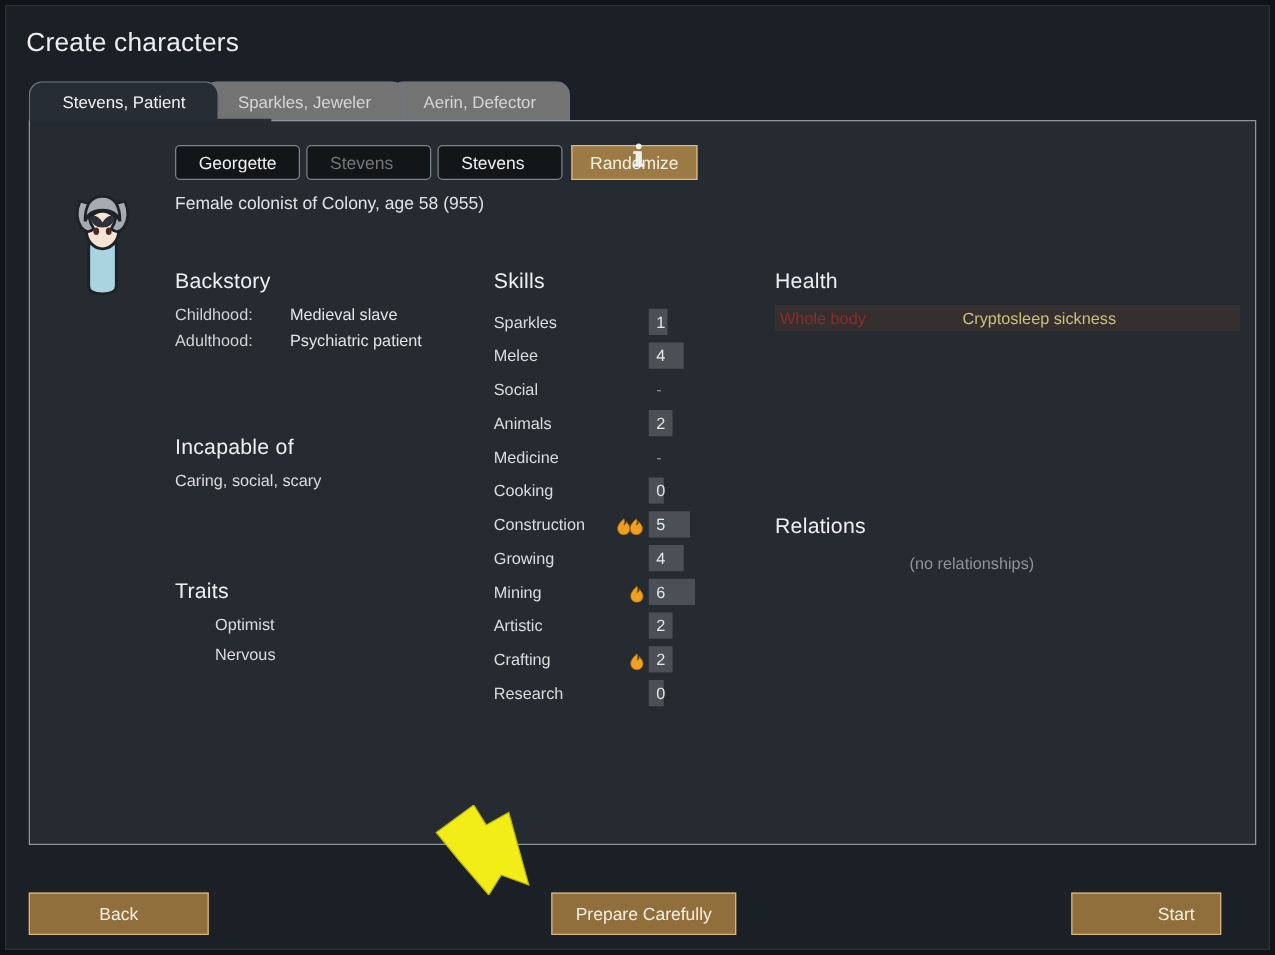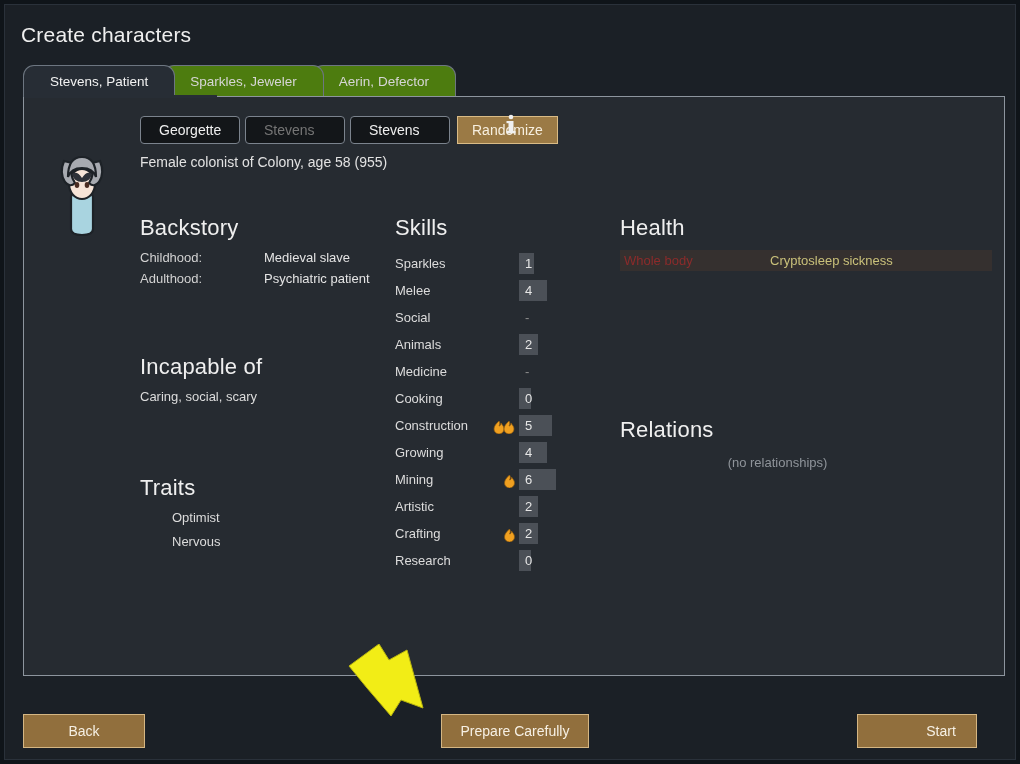--- a/index.html
+++ b/index.html
@@ -55,21 +55,21 @@
     border-top-right-radius: 11px;
     margin-right: -12px;
     position: relative;
     white-space: nowrap;
   }
   .tab.active {
     background: #272d35;
     z-index: 5;
     color: #f2f2f2;
   }
-  .tab.inactive { z-index: 2; background: #4d7c0f; }
+  .tab.inactive { z-index: 2; background: #737373; }
   .tab.inactive.t3 { z-index: 1; }
 
   
   #content-panel {
     position: absolute;
     left: 18px; top: 91px;
     width: 982px; height: 580px;
     background: #262b31;
     border: 1px solid #8d959e;
     z-index: 4;
@@ -137,33 +137,32 @@
     color: #e2e2e2;
   }
 
   
   .col { position: absolute; top: 118px; }
   #col-left   { left: 116px; width: 250px; }
   #col-mid    { left: 371px; width: 230px; }
   #col-right  { left: 596px; width: 375px; }
 
   .section-title {
-    font-size: 22px;
+    font-size: 17px;
     color: #efefef;
     margin-bottom: 9px;
     letter-spacing: .2px;
   }
 
   
   .backstory-row {
     display: flex;
     font-size: 13px;
     color: #d9d9d9;
     margin-bottom: 6px;
-    gap: 32px;
   }
   .backstory-label { width: 92px; color: #d2d2d2; }
   .backstory-value { color: #e4e4e4; }
 
   .plain-line {
     font-size: 13px;
     color: #dcdcdc;
     margin-bottom: 3px;
   }
 
@@ -255,21 +254,21 @@
     background: #916f3d;
     border: 1px solid #d5b683;
     color: #f6f0e4;
     font-size: 14px;
     font-family: "Liberation Sans", sans-serif;
     display: flex;
     align-items: center;
     justify-content: center;
     cursor: pointer;
   }
-  #back-button { left: 18px; top: 709px; width: 122px; }
+  #back-button { left: 18px; top: 709px; width: 144px; }
   #prepare-carefully-button { left: 436px; top: 709px; width: 148px; text-align: right; }
   #start-button { left: 852px; top: 709px; width: 120px; padding-left: 48px; }
 
   #arrow-annotation {
     position: absolute;
     left: 345px; top: 644px;
     width: 90px; height: 72px;
     pointer-events: none;
     z-index: 20;
   }

